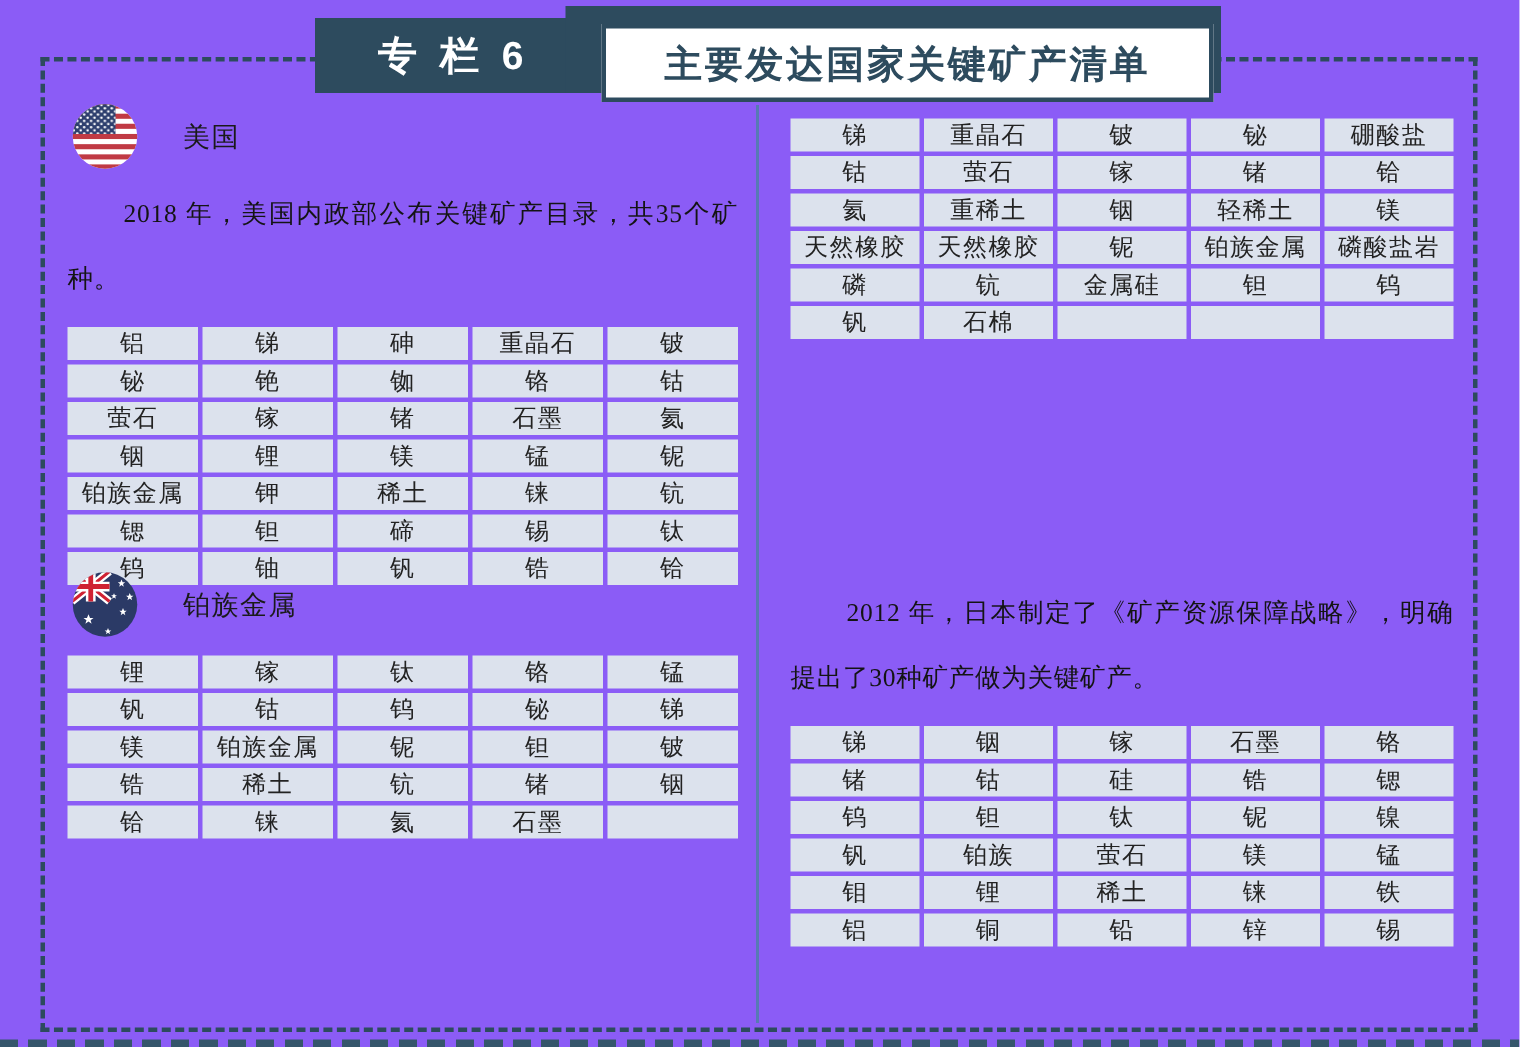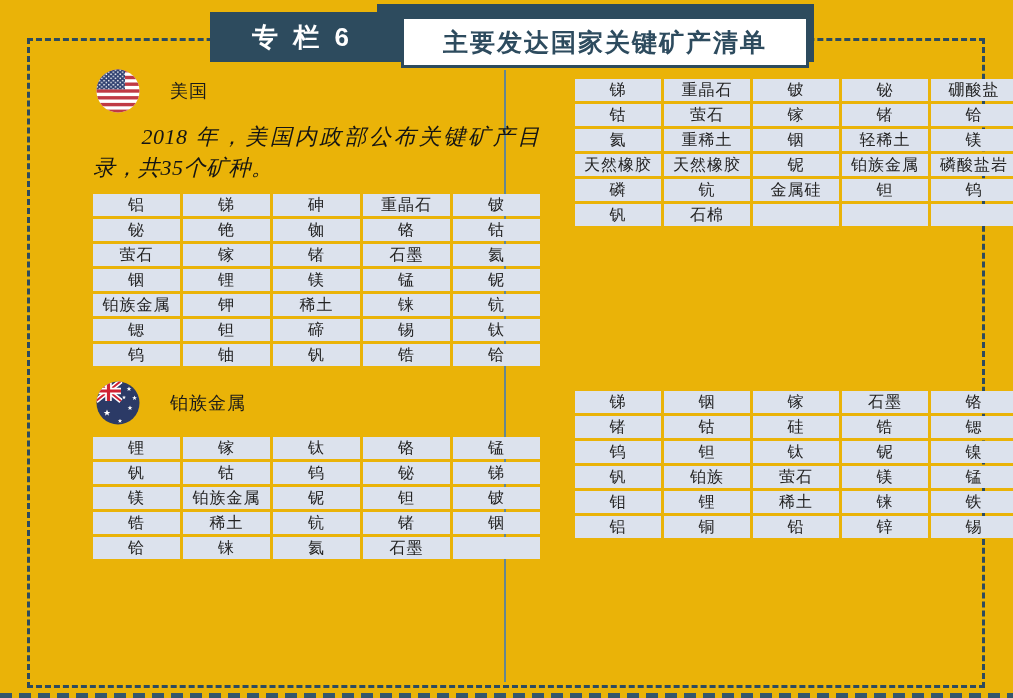--- a/index.html
+++ b/index.html
@@ -2,21 +2,21 @@
 <html style="--accent: #2d4b5e; --cell-bg: #dce2ed; --divider: #4d7fa8;"><head>
 <meta charset="utf-8">
 <style>
   :root{
     --accent:#2d4b5e;
     --cell-bg:#dce2ed;
     --divider:#4d7fa8;
   }
   html,body{margin:0;padding:0;background:#fff;}
   .canvas{
-    position:relative;width:1013px;height:698px;background:#eab308;overflow:hidden;
+    position:relative;width:1013px;height:698px;background:#8b5cf6;overflow:hidden;
     font-family:"Liberation Serif","DejaVu Serif",serif;color:#111;
   }
   .outer-border{
     position:absolute;left:27px;top:38px;width:958px;height:650px;
     border:3px dashed var(--accent);box-sizing:border-box;
   }
   .bottom-strip{
     position:absolute;left:0;bottom:0;width:100%;height:5px;
     background:repeating-linear-gradient(90deg,#35566b 0 12px,transparent 12px 19px);
   }
@@ -31,31 +31,31 @@
   .title-box{
     position:absolute;left:401px;top:16px;width:408px;height:52px;background:#fff;
     border:3px solid var(--accent);box-sizing:border-box;
     display:flex;align-items:center;justify-content:center;
     font-family:"Liberation Sans","DejaVu Sans",sans-serif;font-weight:600;font-size:25px;
     letter-spacing:2px;color:var(--accent);white-space:nowrap;
   }
   .divider{
     position:absolute;left:504px;top:70px;width:2px;height:612px;background:var(--divider);opacity:.85;
   }
-  .section{position:absolute;margin-left:48px;}
+  .section{position:absolute;}
   .sec-usa{left:45px;top:68px;width:447px;}
   .sec-eu{left:527px;top:68px;width:442px;}
   .sec-australia{left:45px;top:380px;width:447px;}
   .sec-japan{left:527px;top:380px;width:442px;}
   .sec-head{display:flex;align-items:center;height:46px;}
   .flag{width:44px;height:44px;flex:0 0 44px;margin-left:3px;}
   .sec-name{margin-left:30px;font-size:18px;color:#1a1a1a;letter-spacing:1px;}
   .sec-desc{
-    margin:7px 0 0 0;font-size:22px;line-height:31px;text-align:justify;
-    text-indent:2.2em;color:#141414;letter-spacing:0.5px;font-style:italic;
+    margin:7px 0 0 0;font-size:17px;line-height:43px;text-align:justify;
+    text-indent:2.2em;color:#141414;letter-spacing:0.5px;
   }
   .minerals{
     margin-top:11px;display:grid;grid-template-columns:repeat(5,1fr);gap:3px;
   }
   .cell{
     background:var(--cell-bg);height:22px;display:flex;align-items:center;justify-content:center;
     font-size:16px;color:#222;letter-spacing:1px;white-space:nowrap;overflow:hidden;
   }
 </style>
 </head>
@@ -224,20 +224,21 @@
         <div class="cell">铟</div>
         <div class="cell">铪</div>
         <div class="cell">铼</div>
         <div class="cell">氦</div>
         <div class="cell">石墨</div>
         <div class="cell"></div>
       </div>
   </div>
 
   <div class="section sec-japan">
+    <p class="sec-desc">2012 年，日本制定了《矿产资源保障战略》，明确提出了30种矿产做为关键矿产。</p>
     <div class="minerals">
         <div class="cell">锑</div>
         <div class="cell">铟</div>
         <div class="cell">镓</div>
         <div class="cell">石墨</div>
         <div class="cell">铬</div>
         <div class="cell">锗</div>
         <div class="cell">钴</div>
         <div class="cell">硅</div>
         <div class="cell">锆</div>

